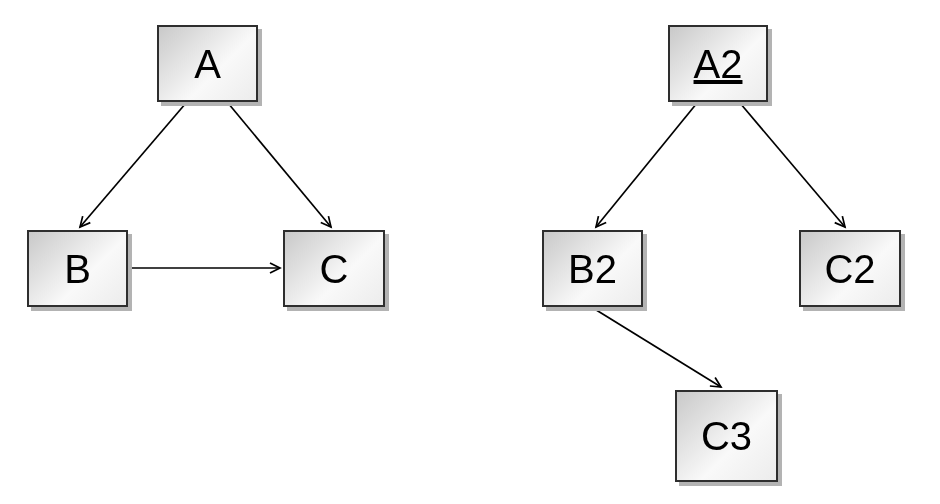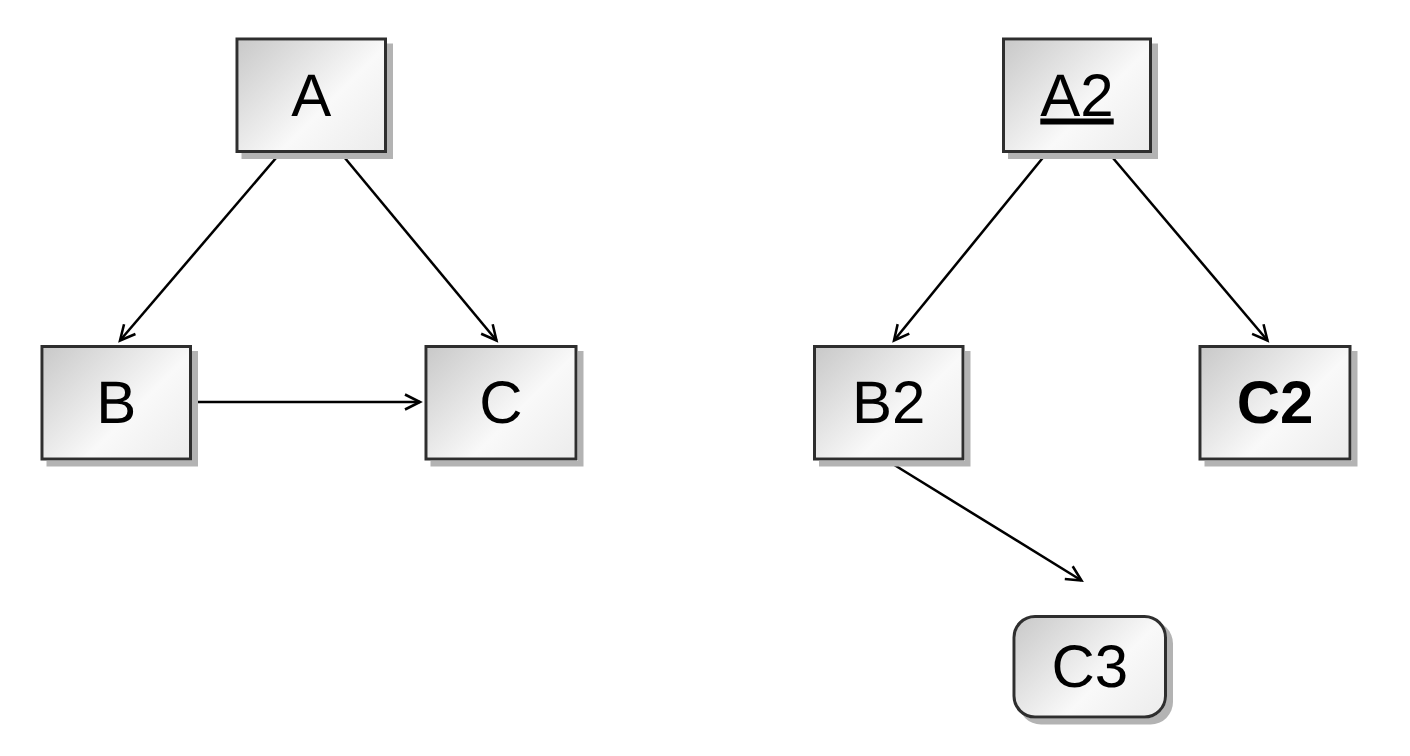--- a/index.html
+++ b/index.html
@@ -74,19 +74,19 @@
     </div>
     <div class="node" style="left: 283px; top: 230px; width: 102px; height: 77px;">
       <span class="node-label">C</span>
     </div>
     <div class="node" style="left: 668px; top: 25px; width: 100px; height: 77px; text-decoration: underline;">
       <span class="node-label">A2</span>
     </div>
     <div class="node" style="left: 542px; top: 230px; width: 101px; height: 77px; align-items: center;">
       <span class="node-label">B2</span>
     </div>
-    <div class="node" style="left: 799px; top: 230px; width: 102px; height: 77px; font-weight: bold;">
+    <div class="node" style="left: 799px; top: 230px; width: 102px; height: 77px;">
       <span class="node-label">C2</span>
     </div>
-    <div class="node" style="left: 675px; top: 410px; width: 103px; height: 69px; border-radius: 15px;">
+    <div class="node" style="left: 675px; top: 390px; width: 103px; height: 92px;">
       <span class="node-label">C3</span>
     </div>
   </div>
 
 </body></html>

